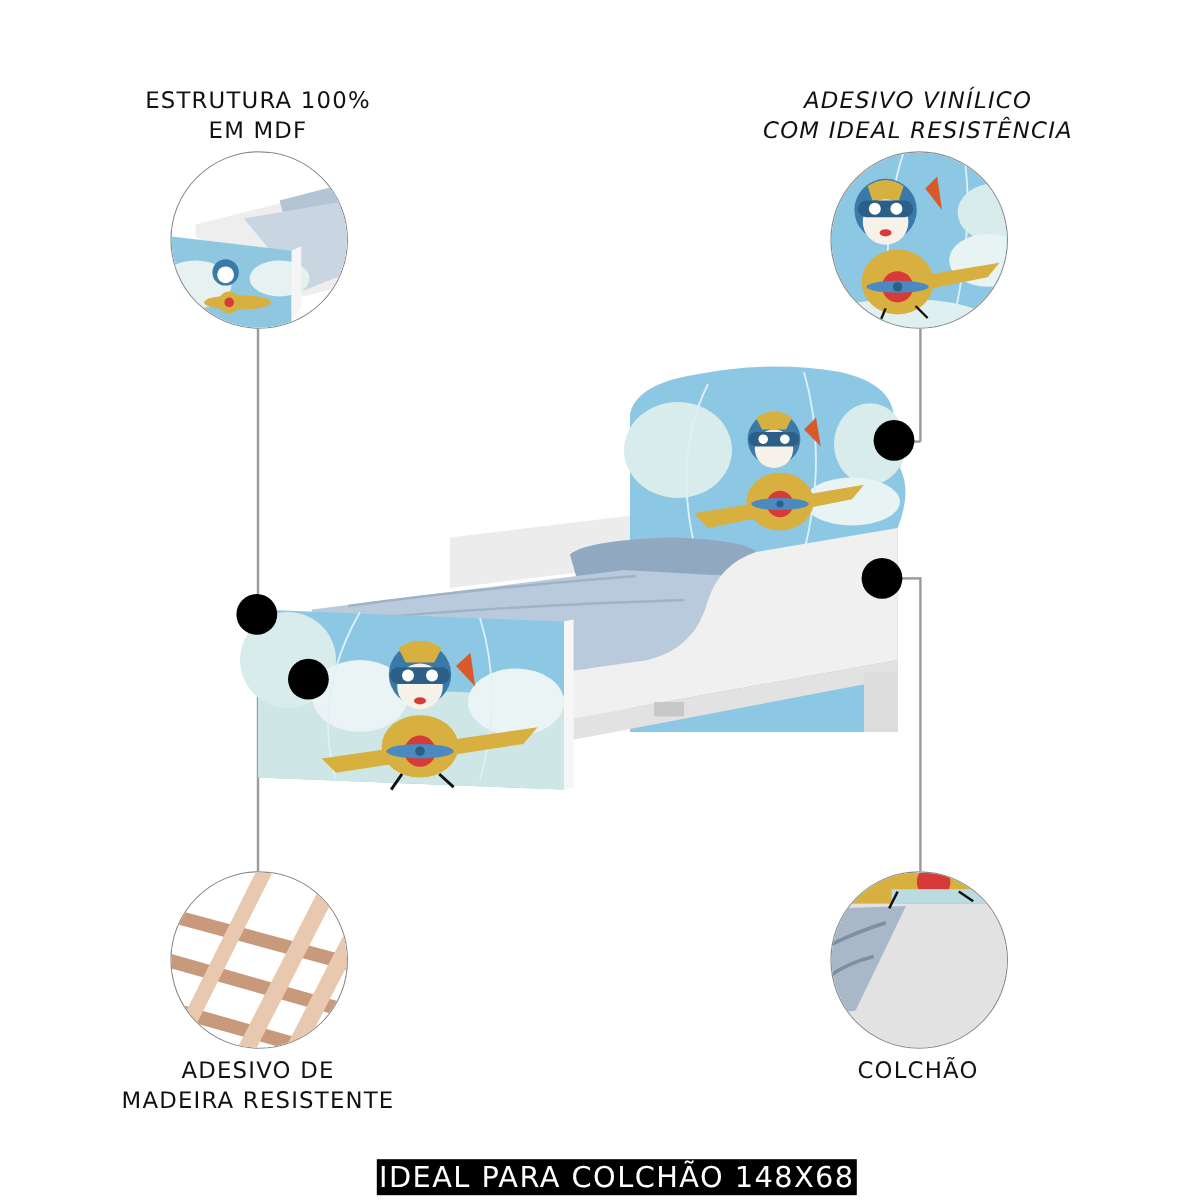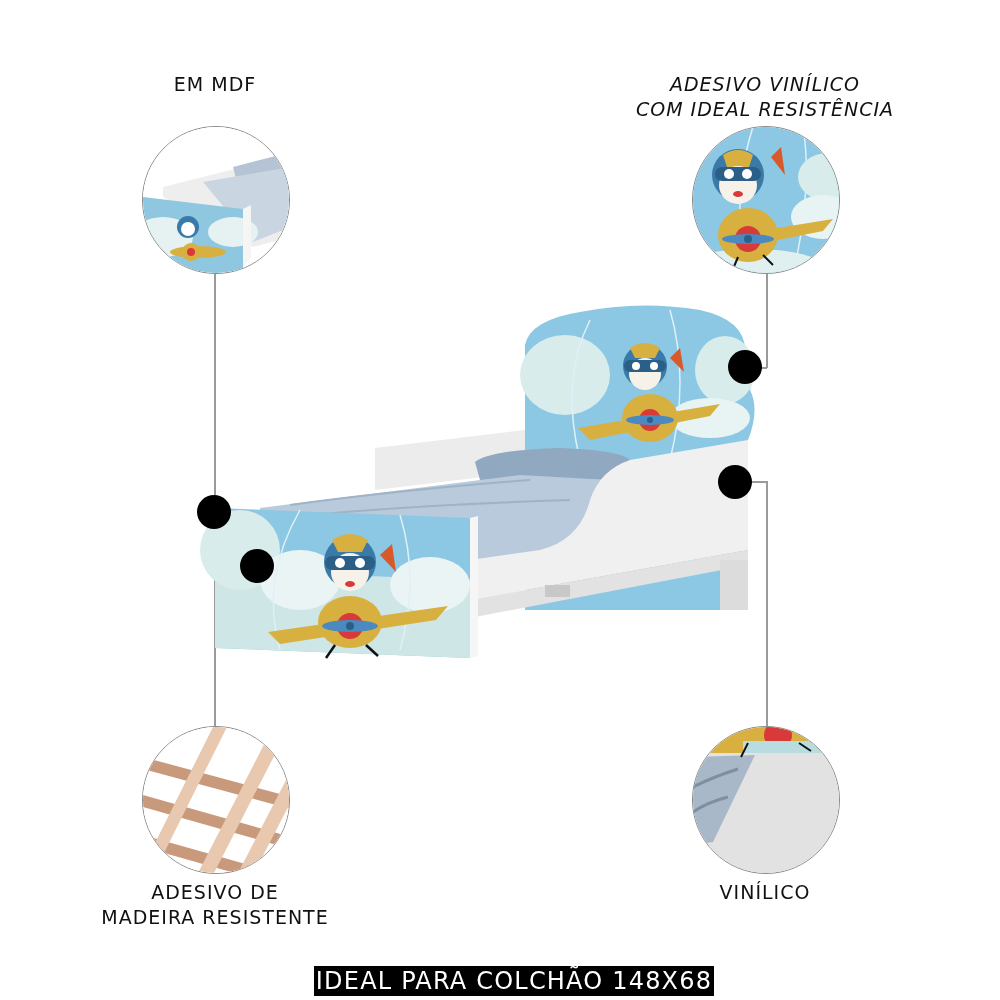--- a/index.html
+++ b/index.html
@@ -39,35 +39,36 @@
     line-height: 30px;
     text-align: center;
     letter-spacing: 1.2px;
   }
   svg { display: block; }
 </style>
 </head>
 <body>
 
 <div class="label" style="left:110px; top:72px; width:210px;">
+  <span>ESTRUTURA 100%</span>
   <span>EM MDF</span>
 </div>
 
 <div class="label" style="left:620px; top:72px; width:290px;font-style:italic;">
   <span>ADESIVO VINÍLICO</span>
   <span>COM IDEAL RESISTÊNCIA</span>
 </div>
 
 <div class="label" style="left:100px; top:880px; width:230px;">
   <span>ADESIVO DE</span>
   <span>MADEIRA RESISTENTE</span>
 </div>
 
 <div class="label" style="left:680px; top:880px; width:170px;">
-  <span>VINÍLICO</span>
+  <span>COLCHÃO</span>
 </div>
 
 <div class="circle" style="left:142px; top:126px; width:148px; height:148px;">
   <svg width="148" height="148" viewBox="0 0 148 148">
     <rect width="148" height="148" fill="#ffffff"></rect>
     <polygon points="20,60 140,30 148,30 148,110 110,120 20,70" fill="#eeeeee"></polygon>
     <polygon points="90,40 148,25 148,60 95,60" fill="#b5c4d4"></polygon>
     <polygon points="60,55 148,40 148,100 110,115" fill="#c9d6e2"></polygon>
     <polygon points="0,70 100,82 100,148 0,148" fill="#8fc6e0"></polygon>
     <ellipse cx="20" cy="110" rx="30" ry="20" fill="#e6f2f2"></ellipse>

